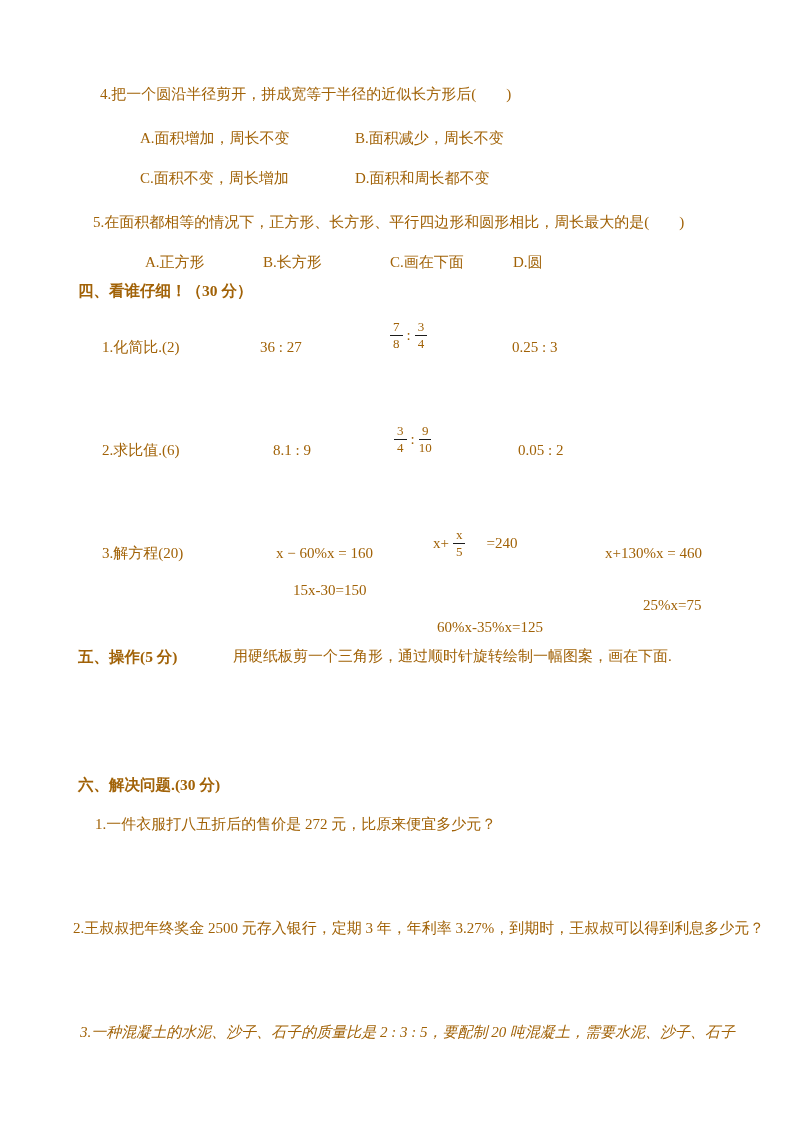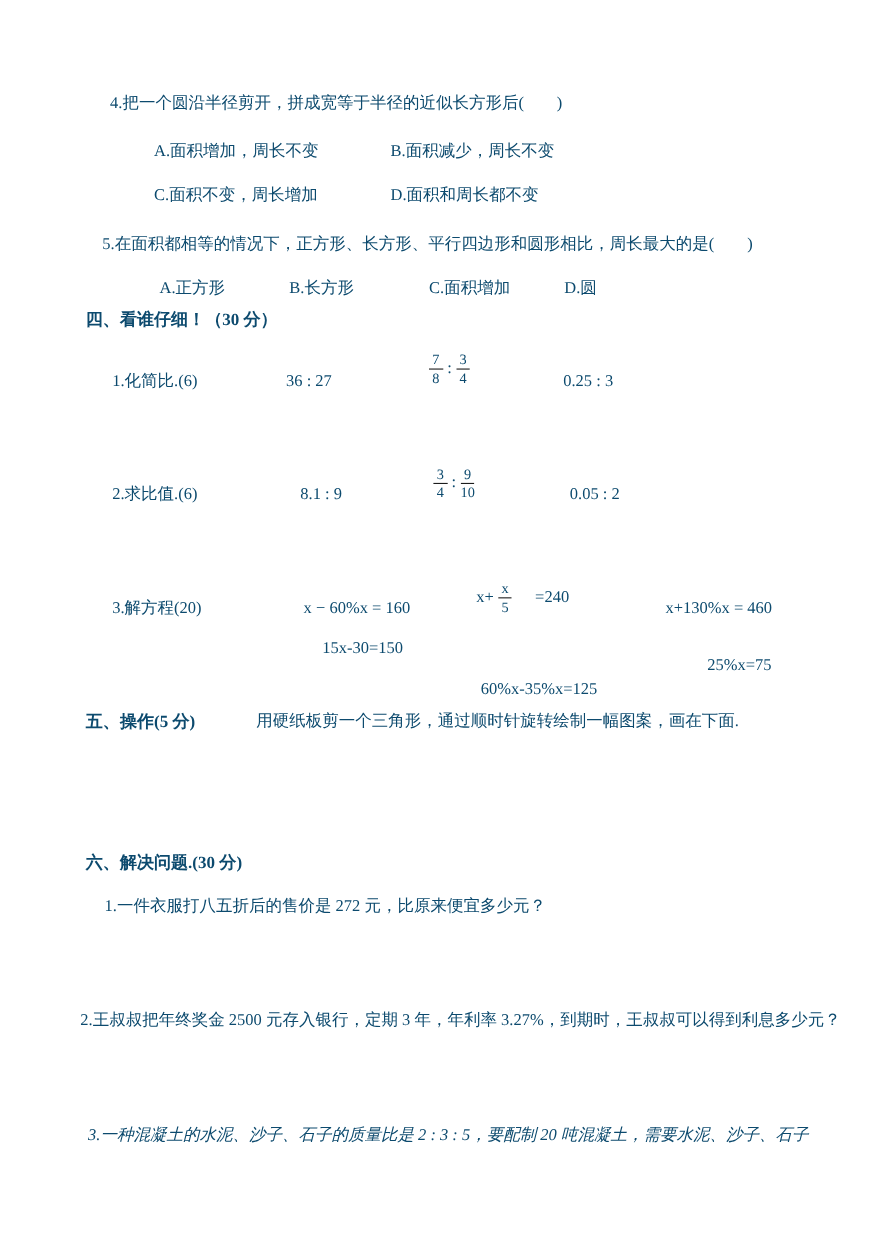--- a/index.html
+++ b/index.html
@@ -3,21 +3,21 @@
 <meta charset="utf-8">
 <style>
   html, body { margin: 0; padding: 0; background: #e8e8e8; }
   .page {
     position: relative;
     width: 793px;
     height: 1122px;
     margin: 0 auto;
     background: #ffffff;
     font-family: "Liberation Serif", serif;
-    color: #0c4a6e;
+    color: #a16207;
     overflow: hidden;
   }
   .line {
     position: absolute;
     white-space: nowrap;
     font-size: 15px;
     line-height: 17px;
   }
   .heading { font-weight: 700; font-size: 15.5px; }
   .frac-line {
@@ -48,26 +48,26 @@
 
   <div class="line" style="top:86px; left:100px;">4.把一个圆沿半径剪开，拼成宽等于半径的近似长方形后(　　)</div>
   <div class="line" style="top:130px; left:140px;">A.面积增加，周长不变</div>
   <div class="line" style="top:130px; left:355px;">B.面积减少，周长不变</div>
   <div class="line" style="top:170px; left:140px;">C.面积不变，周长增加</div>
   <div class="line" style="top:170px; left:355px;">D.面积和周长都不变</div>
 
   <div class="line" style="top:214px; left:93px;">5.在面积都相等的情况下，正方形、长方形、平行四边形和圆形相比，周长最大的是(　　)</div>
   <div class="line" style="top:254px; left:145px;">A.正方形</div>
   <div class="line" style="top:254px; left:263px;">B.长方形</div>
-  <div class="line" style="top:254px; left:390px;">C.面积增加</div>
+  <div class="line" style="top:254px; left:390px;">C.画在下面</div>
   <div class="line" style="top:254px; left:513px;">D.圆</div>
 
   <div class="line heading" style="top:282px; left:78px;">四、看谁仔细！（30 分）</div>
 
-  <div class="line" style="top:339px; left:102px;">1.化简比.(6)</div>
+  <div class="line" style="top:339px; left:102px;">1.化简比.(2)</div>
   <div class="line" style="top:339px; left:260px;">36 : 27</div>
   <div class="line frac-line" style="top:320px; left:390px;">
     <span class="frac">
       <span class="num">7</span>
       <span class="den">8</span>
     </span>
     <span class="frac-colon">:</span>
     <span class="frac">
       <span class="num">3</span>
       <span class="den">4</span>

